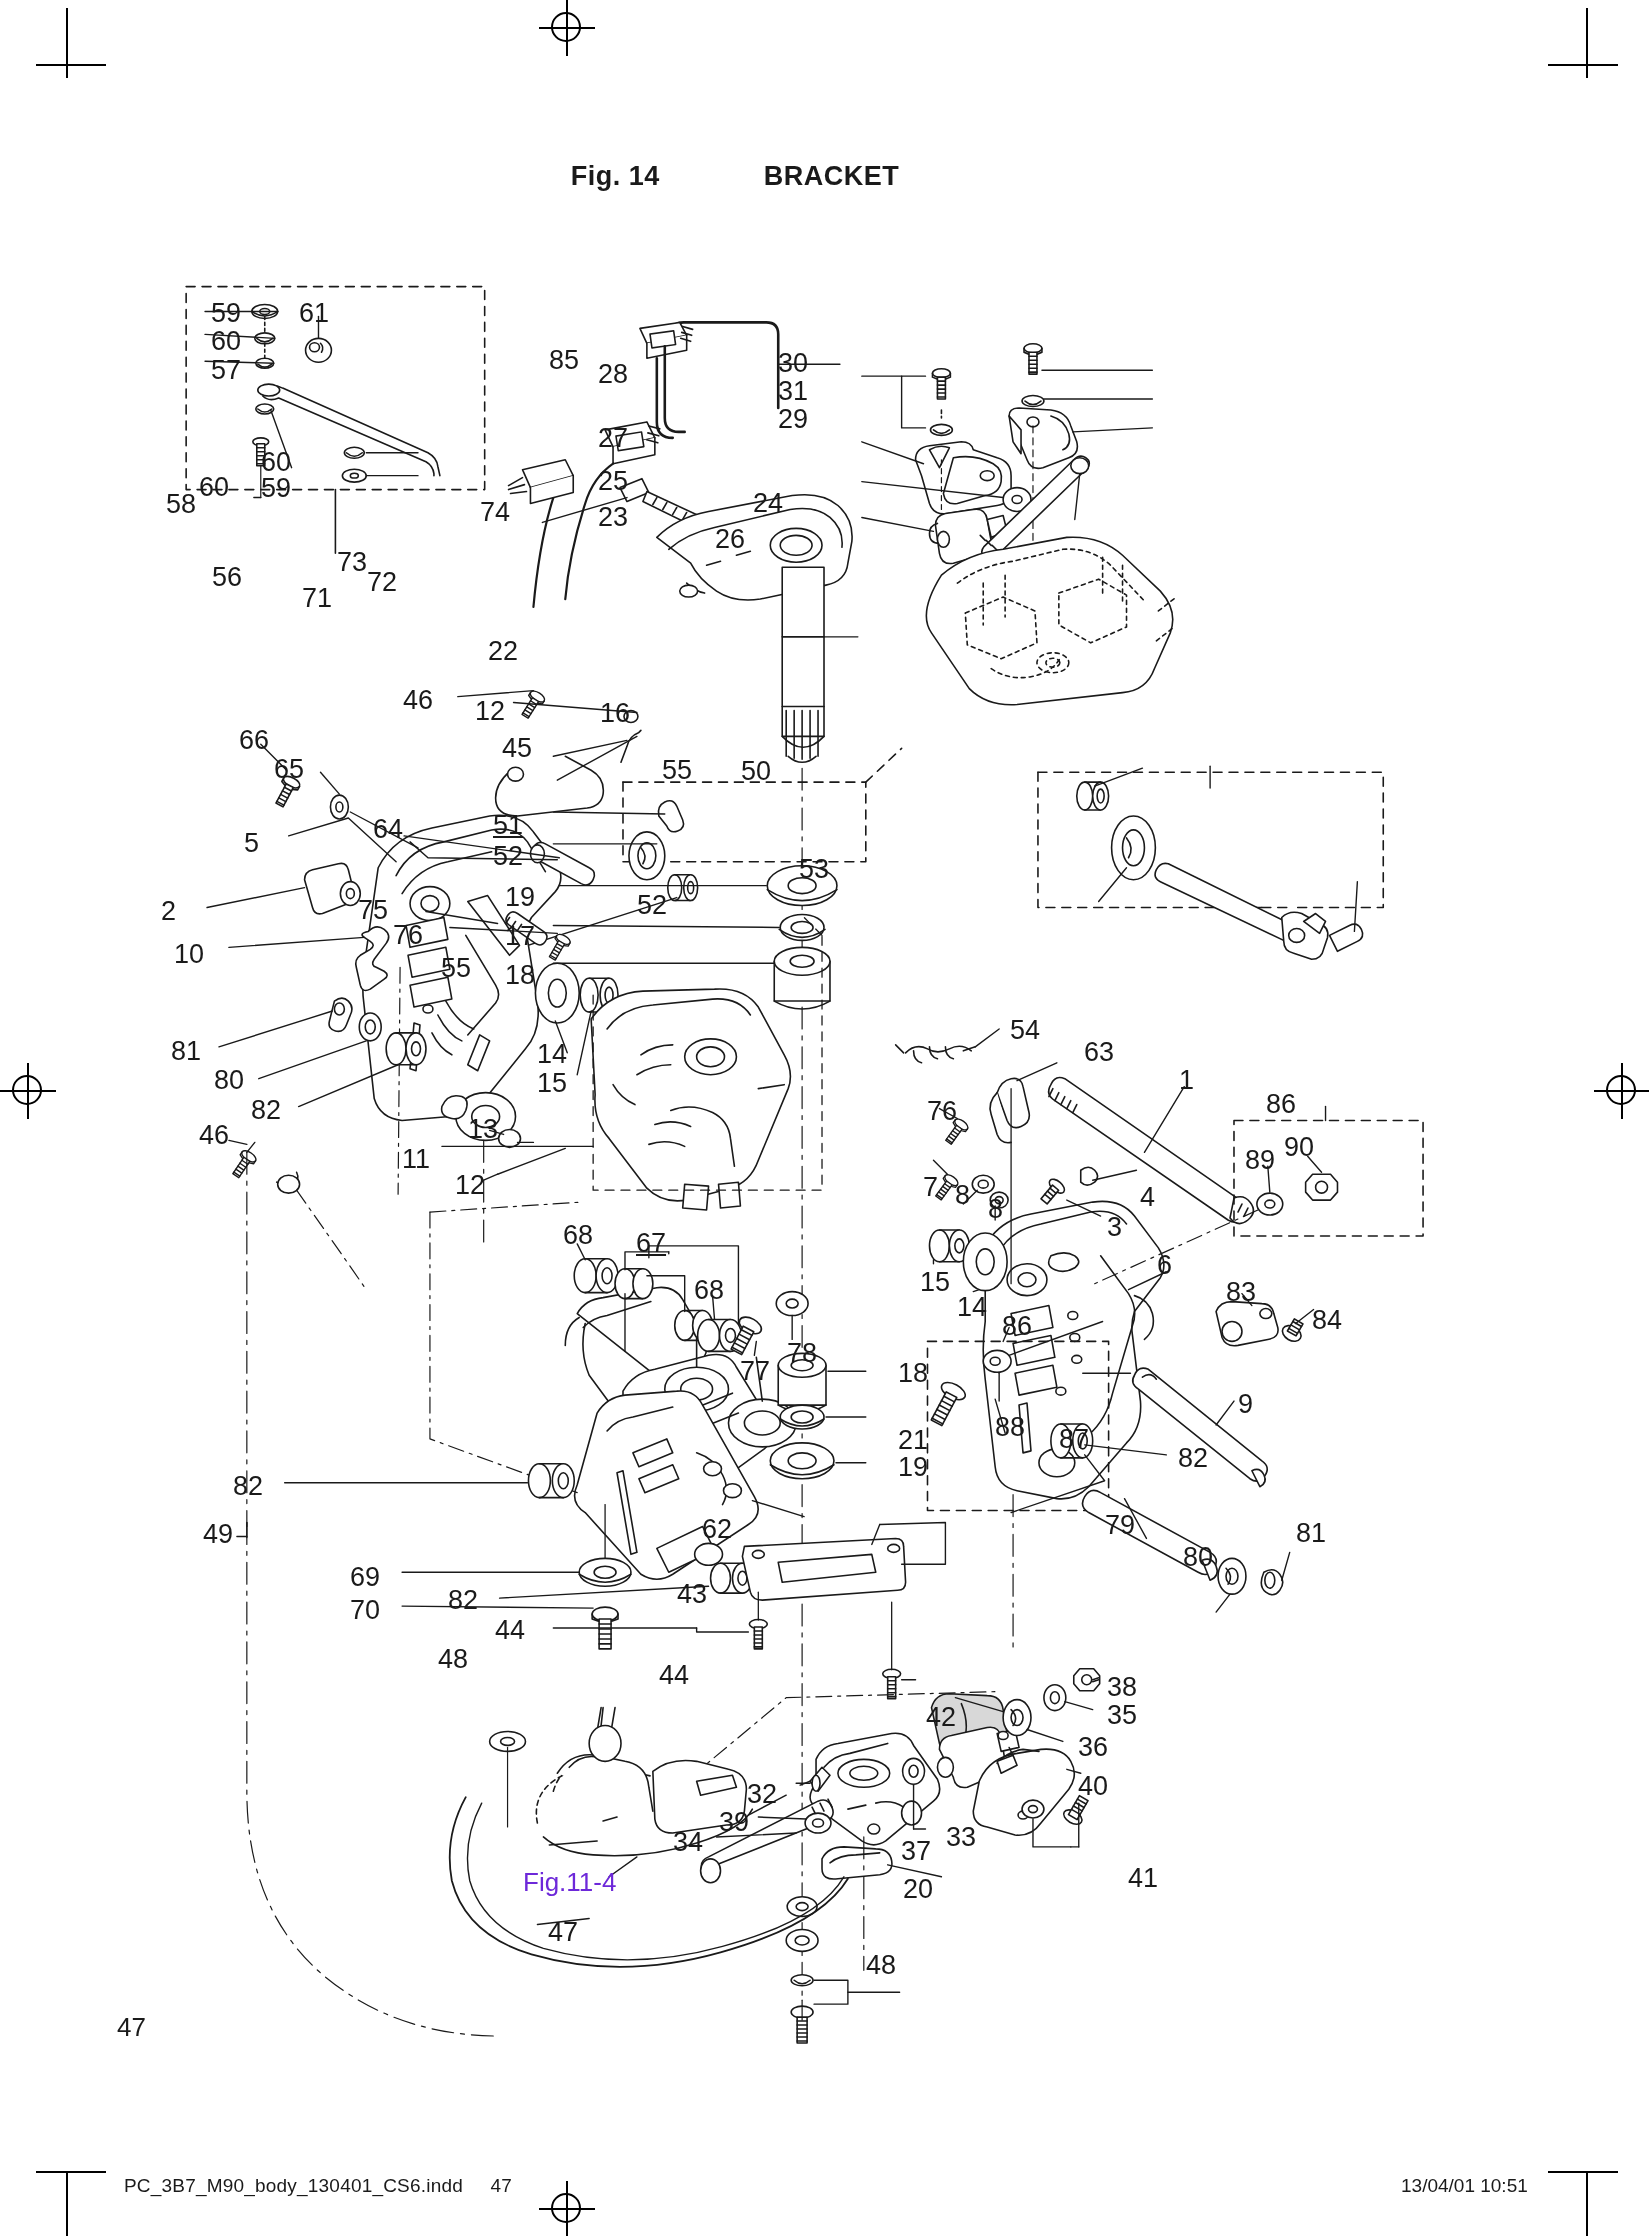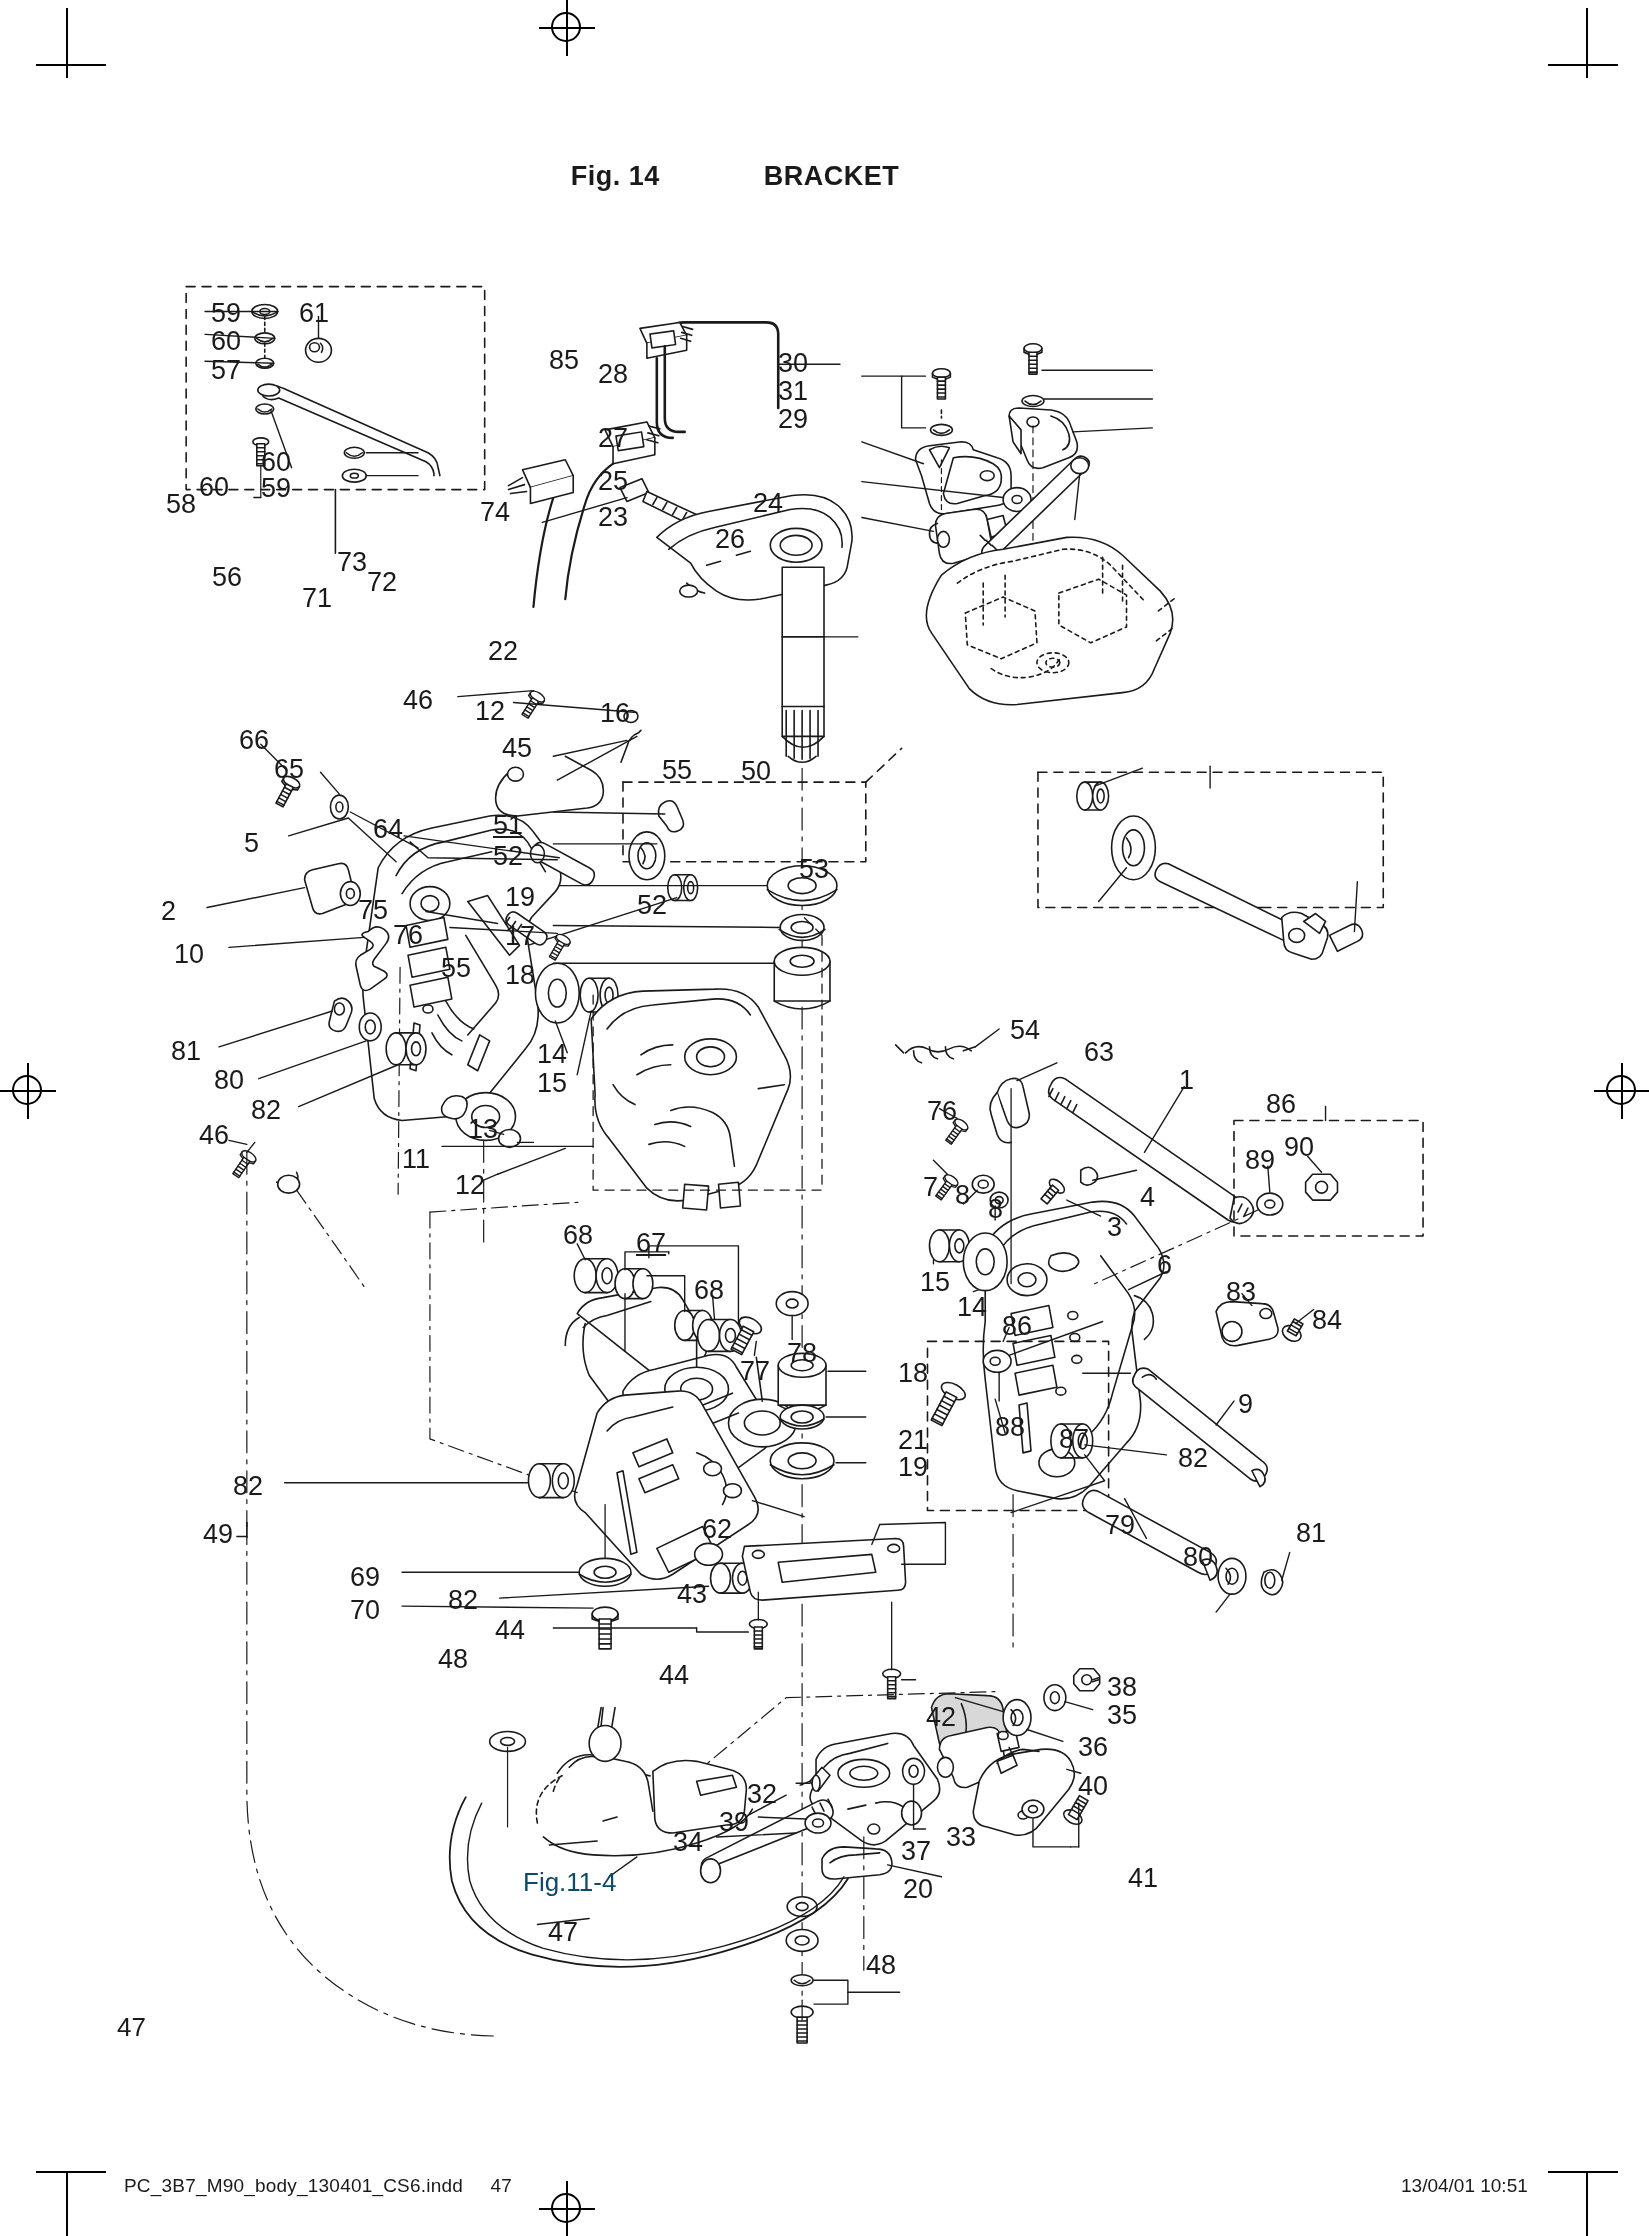--- a/index.html
+++ b/index.html
@@ -79,21 +79,21 @@
     font-size: 27px;
     font-weight: 400;
     line-height: 1;
     white-space: nowrap;
     color: #1a1a1a;
   }
   .fig-ref {
     position: absolute;
     font-size: 26px;
     white-space: nowrap;
-    color: #0c4a6e;
+    color: #6d28d9;
   }
 </style>
 </head>
 <body>
 
 <div id="page">
 
   <div class="crop-mark" style="left:36px;top:8px;width:70px;height:70px;">
     <div class="v" style="left:30px;top:0;height:70px;"></div>
     <div class="h" style="top:56px;left:0;width:70px;"></div>

